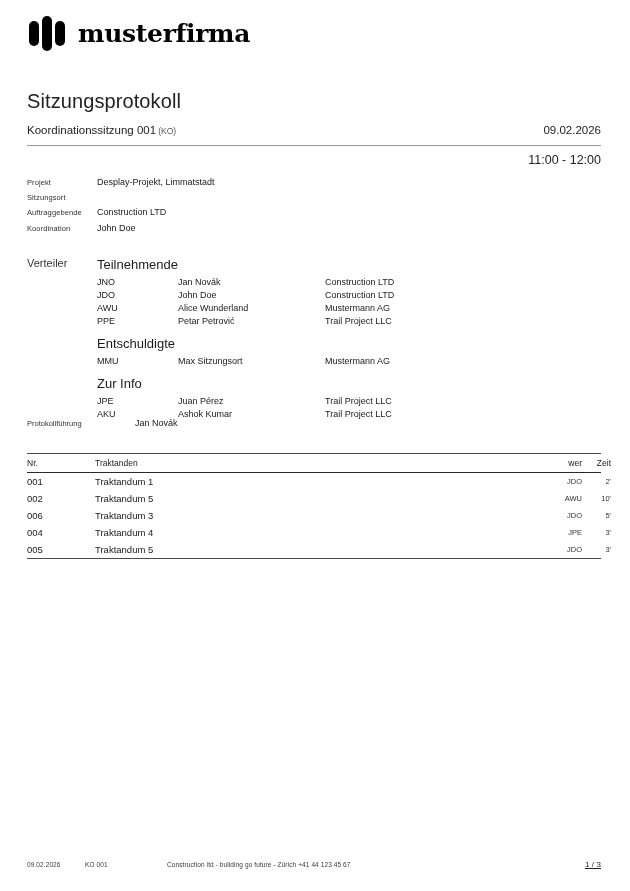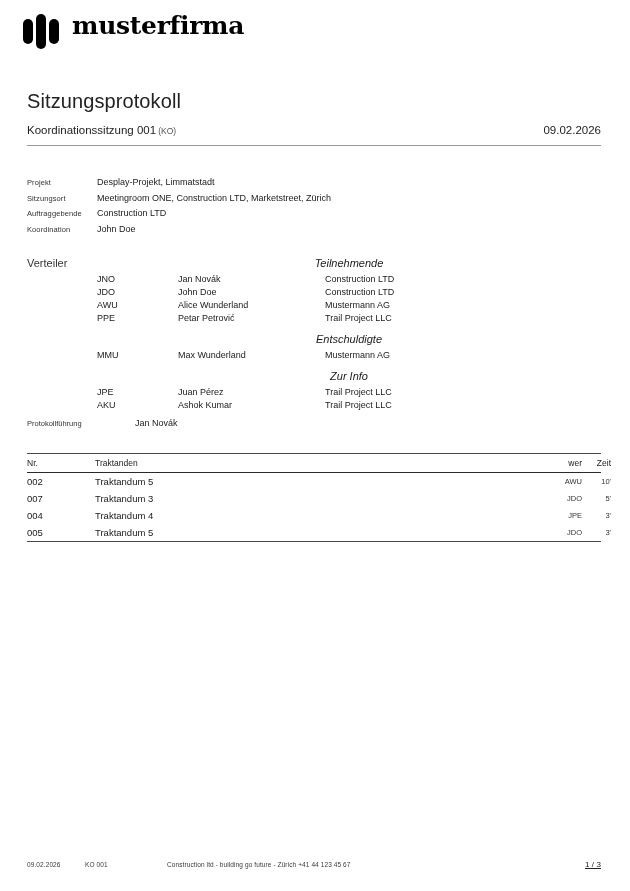--- a/index.html
+++ b/index.html
@@ -17,24 +17,24 @@
     width: 630px;
     height: 891px;
     background: #ffffff;
     overflow: hidden;
     box-sizing: border-box;
   }
 
   
   .logo-block {
     position: absolute;
-    left: 23px;
+    left: 29px;
     top: 13px;
     display: flex;
-    align-items: flex-start;
+    align-items: center;
     height: 40px;
   }
   .logo-mark {
     display: flex;
     align-items: center;
     height: 36px;
     width: 40px;
     gap: 3px;
   }
   .logo-mark .bar {
@@ -137,25 +137,23 @@
     display: flex;
   }
   .dist-label {
     width: 70px;
     flex: 0 0 70px;
     font-size: 11px;
     color: #333333;
   }
   .dist-body { flex: 1; }
   .dist-group-title {
-    font-style: italic;
-    font-size: 11px;
+    font-size: 13px;
     color: #1a1a1a;
     margin-bottom: 4px;
-    text-align: center;
   }
   .dist-group-title.spaced { margin-top: 8px; }
   .person {
     display: flex;
     font-size: 9px;
     color: #1a1a1a;
     line-height: 13px;
   }
   .p-init { width: 81px; flex: 0 0 81px; }
   .p-name { width: 147px; flex: 0 0 147px; }
@@ -262,29 +260,29 @@
 
   <div class="subtitle-row">
     <div class="subtitle-left">
       <span>Koordinationssitzung 001</span><span class="abbr">(KO)</span>
     </div>
     <div>09.02.2026</div>
   </div>
 
   <div class="rule-main"></div>
 
+  <div class="time-row">11:00 - 12:00</div>
 
   <div class="meta">
     <div class="meta-row">
       <div class="meta-label">Projekt</div>
       <div class="meta-value bold">Desplay-Projekt, Limmatstadt</div>
     </div>
     <div class="meta-row">
       <div class="meta-label">Sitzungsort</div>
-      <div class="meta-value">Meetingroom ONE, Construction LTD, Marketstreet, Zürich</div>
     </div>
     <div class="meta-row">
       <div class="meta-label">Auftraggebende</div>
       <div class="meta-value bold">Construction LTD</div>
     </div>
     <div class="meta-row">
       <div class="meta-label">Koordination</div>
       <div class="meta-value">John  Doe</div>
     </div>
   </div>
@@ -315,21 +313,21 @@
             <div class="p-init">PPE</div>
             <div class="p-name">Petar Petrović</div>
             <div class="p-org">Trail Project LLC</div>
           </div>
         </div>
 
         <div class="dist-group-title spaced">Entschuldigte</div>
         <div>
           <div class="person">
             <div class="p-init">MMU</div>
-            <div class="p-name">Max Wunderland</div>
+            <div class="p-name">Max Sitzungsort</div>
             <div class="p-org">Mustermann AG</div>
           </div>
         </div>
 
         <div class="dist-group-title spaced">Zur Info</div>
         <div>
           <div class="person">
             <div class="p-init">JPE</div>
             <div class="p-name">Juan Pérez</div>
             <div class="p-org">Trail Project LLC</div>
@@ -359,27 +357,33 @@
           <th class="col-trak">Traktanden</th>
           <th class="col-wer">wer</th>
           <th class="col-zeit">Zeit</th>
         </tr>
       </thead>
     </table>
     <div class="hr-mid"></div>
     <table>
       <tbody>
         <tr>
+          <td class="col-nr">001</td>
+          <td class="col-trak">Traktandum 1</td>
+          <td class="col-wer">JDO</td>
+          <td class="col-zeit">2'</td>
+        </tr>
+        <tr>
           <td class="col-nr">002</td>
           <td class="col-trak">Traktandum 5</td>
           <td class="col-wer">AWU</td>
           <td class="col-zeit">10'</td>
         </tr>
         <tr>
-          <td class="col-nr">007</td>
+          <td class="col-nr">006</td>
           <td class="col-trak">Traktandum 3</td>
           <td class="col-wer">JDO</td>
           <td class="col-zeit">5'</td>
         </tr>
         <tr>
           <td class="col-nr">004</td>
           <td class="col-trak">Traktandum 4</td>
           <td class="col-wer">JPE</td>
           <td class="col-zeit">3'</td>
         </tr>

